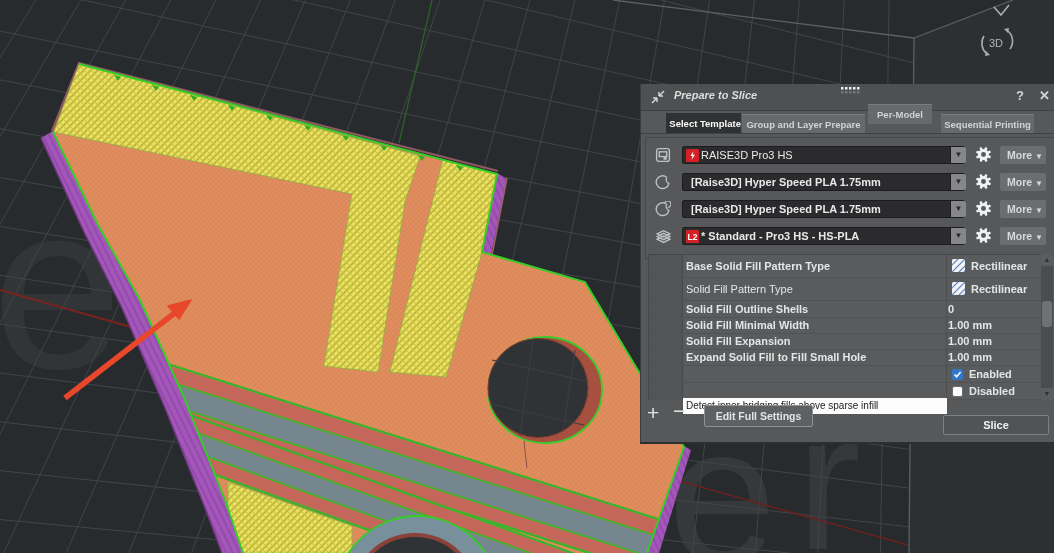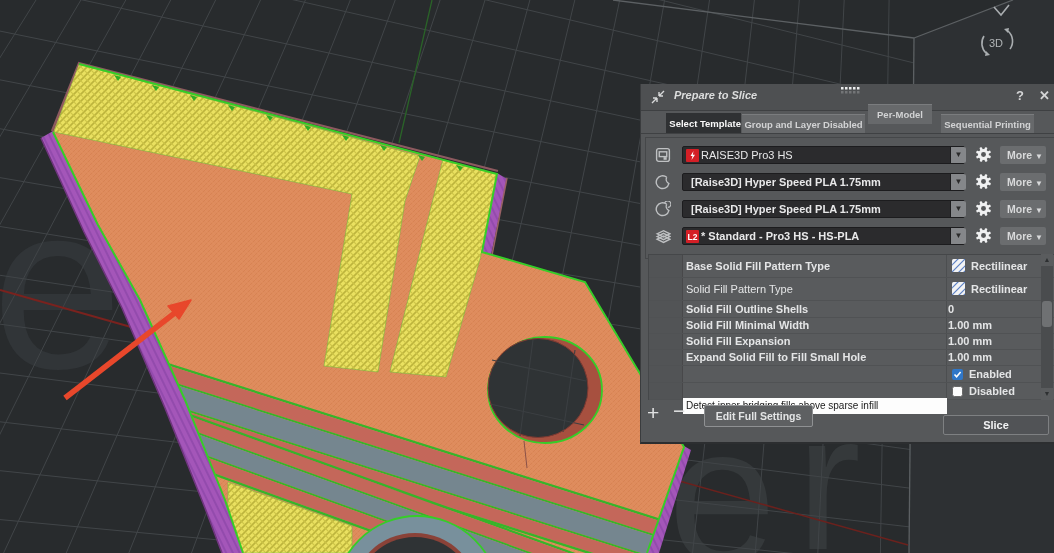--- a/index.html
+++ b/index.html
@@ -186,21 +186,21 @@
             <rect x="12" y="4" width="2.5" height="2.5"></rect>
             <rect x="16" y="4" width="2.5" height="2.5"></rect>
           </g>
         </svg>
     </div>
     <div class="abs" style="left:375px;top:4px;font-size:13px;font-weight:bold;color:#d4d5d6;">?</div>
     <div class="abs" style="left:398px;top:4px;font-size:13px;font-weight:bold;color:#d4d5d6;">✕</div>
   </div>
 
   <div class="abs" style="left:25px;top:29px;width:75px;height:21px;line-height:21px;background:#2f3133;color:#fafafa;font-size:9.5px;font-weight:bold;text-align:right;white-space:nowrap;">Select Template</div>
-  <div class="abs" style="left:101px;top:30px;width:123px;height:20px;line-height:20px;background:#67696b;color:#d2d3d4;font-size:9.5px;font-weight:bold;text-align:center;white-space:nowrap;border-top:1px solid #7a7c7e;box-sizing:border-box;">Group and Layer Disabled</div>
+  <div class="abs" style="left:101px;top:30px;width:123px;height:20px;line-height:20px;background:#67696b;color:#d2d3d4;font-size:9.5px;font-weight:bold;text-align:center;white-space:nowrap;border-top:1px solid #7a7c7e;box-sizing:border-box;">Group and Layer Prepare</div>
   <div class="abs" style="left:227px;top:20px;width:64px;height:20px;line-height:20px;background:#67696b;color:#d2d3d4;font-size:9.5px;font-weight:bold;text-align:center;white-space:nowrap;border-top:1px solid #7a7c7e;box-sizing:border-box;">Per-Model</div>
   <div class="abs" style="left:300px;top:30px;width:93px;height:20px;line-height:20px;background:#67696b;color:#d2d3d4;font-size:9.5px;font-weight:bold;text-align:center;white-space:nowrap;border-top:1px solid #7a7c7e;box-sizing:border-box;">Sequential Printing</div>
   <div class="abs" style="left:0;top:49px;width:420px;height:1px;background:#3f4143;"></div>
 <div class="abs" style="left:4px;top:53px;width:416px;height:120px;border:1px solid #454749;border-right:none;"></div>
   <div class="abs" style="left:14px;top:63px;width:17px;height:17px;">
     <svg width="16" height="16" viewBox="0 0 15 15" fill="none" stroke="#bfc1c3" stroke-width="1.3">
         <rect x="1.5" y="1.5" width="12" height="12" rx="2"></rect>
         <rect x="4" y="4.5" width="7" height="4.5"></rect>
         <rect x="8" y="9.5" width="3" height="2.5" fill="#bfc1c3" stroke="none"></rect>
       </svg>

